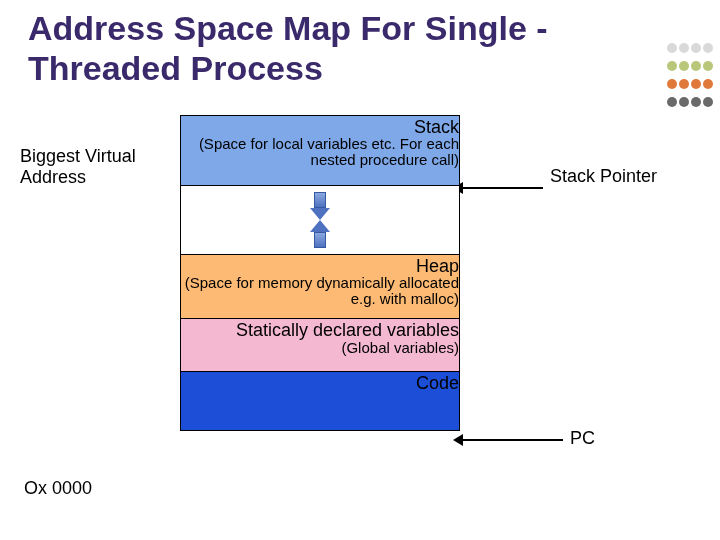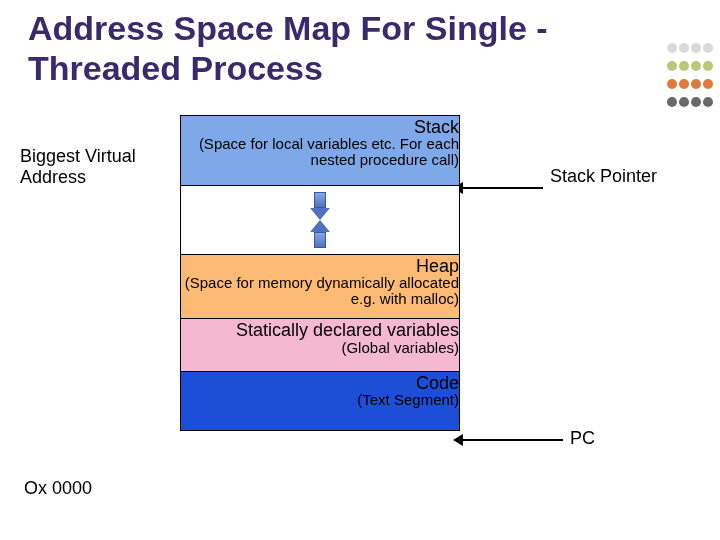--- a/index.html
+++ b/index.html
@@ -182,16 +182,15 @@
     <div class="s">(Space for memory dynamically allocated e.g. with malloc)</div>
   </div>
 
   <div class="seg stat">
     <div class="h">Statically declared variables</div>
     <div class="s">(Global variables)</div>
   </div>
 
   <div class="seg code">
     <div class="h">Code</div>
-    <div class="s">(Text Segment)</div>
   </div>
 
 </div>
 
 </body></html>

